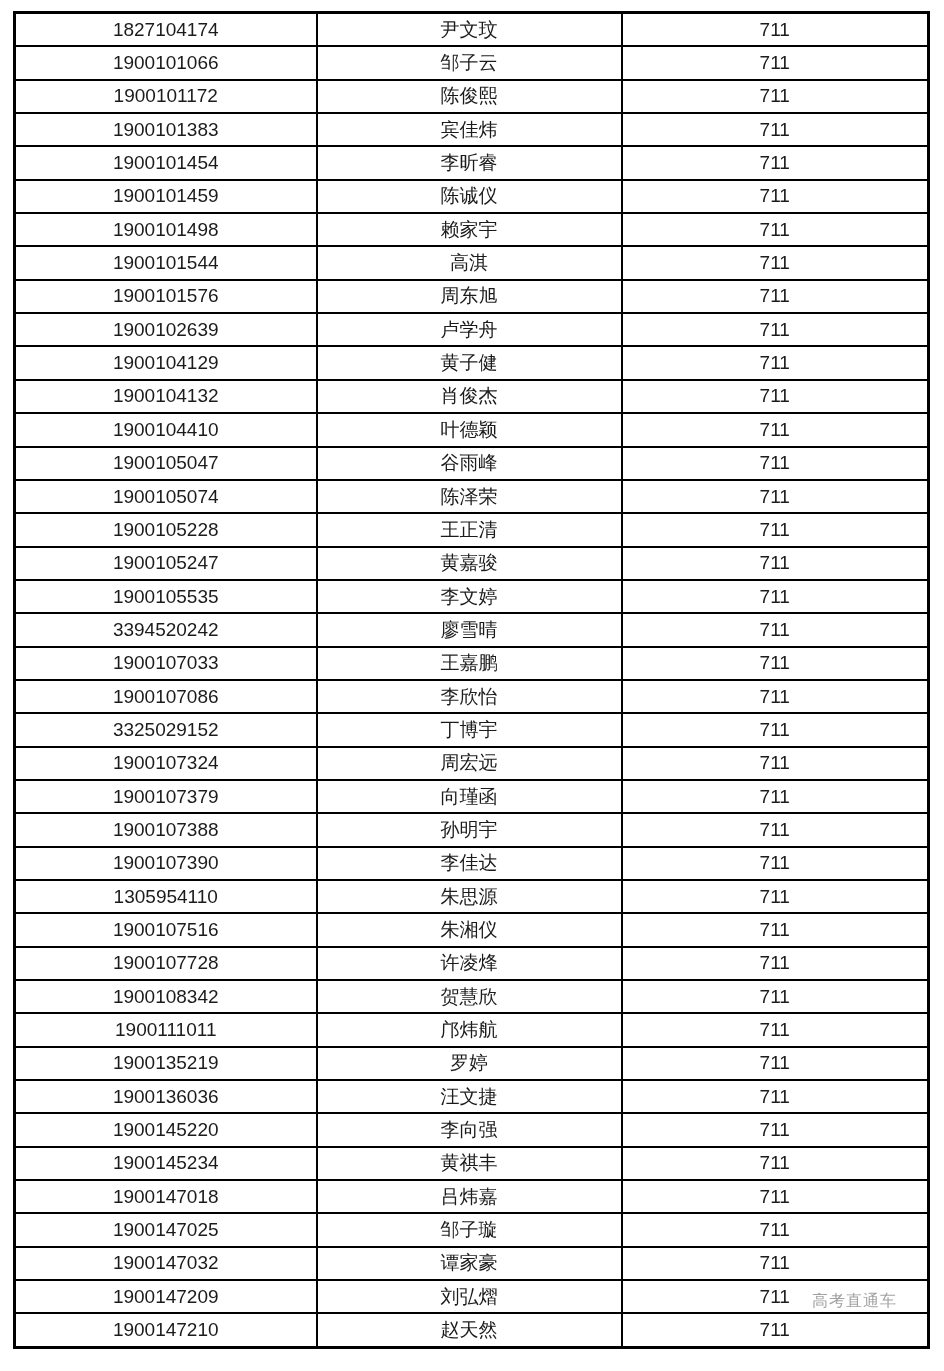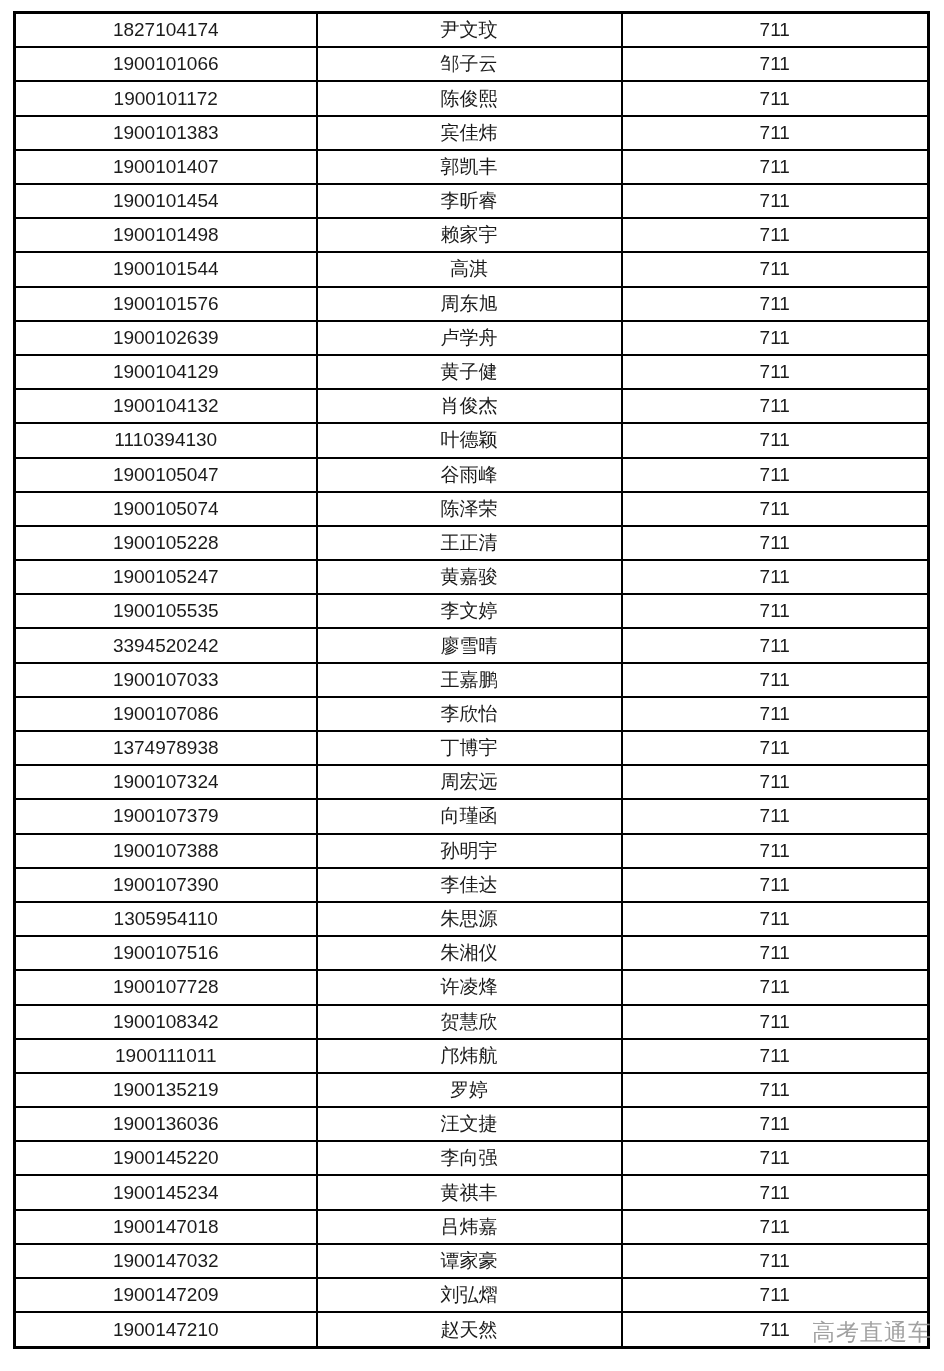--- a/index.html
+++ b/index.html
@@ -34,22 +34,22 @@
     height: 29px;
     white-space: nowrap;
     overflow: hidden;
   }
   .col-id   { width: 302px; }
   .col-name { width: 305px; }
   .col-score{ width: 307px; }
   .watermark {
     position: absolute;
     left: 812px;
-    top: 1318px;
-    font-size: 23px;
+    top: 1287px;
+    font-size: 16px;
     line-height: 28px;
     letter-spacing: 1px;
     color: rgba(145, 145, 145, 0.85);
     z-index: 5;
     white-space: nowrap;
   }
 </style>
 </head>
 <body>
 
@@ -74,30 +74,30 @@
         <td>1900101172</td>
         <td>陈俊熙</td>
         <td>711</td>
       </tr>
       <tr>
         <td>1900101383</td>
         <td>宾佳炜</td>
         <td>711</td>
       </tr>
       <tr>
-        <td>1900101407</td>
-        <td>郭凯丰</td>
-        <td>711</td>
-      </tr>
-      <tr>
         <td>1900101454</td>
         <td>李昕睿</td>
         <td>711</td>
       </tr>
       <tr>
+        <td>1900101459</td>
+        <td>陈诚仪</td>
+        <td>711</td>
+      </tr>
+      <tr>
         <td>1900101498</td>
         <td>赖家宇</td>
         <td>711</td>
       </tr>
       <tr>
         <td>1900101544</td>
         <td>高淇</td>
         <td>711</td>
       </tr>
       <tr>
@@ -114,21 +114,21 @@
         <td>1900104129</td>
         <td>黄子健</td>
         <td>711</td>
       </tr>
       <tr>
         <td>1900104132</td>
         <td>肖俊杰</td>
         <td>711</td>
       </tr>
       <tr>
-        <td>1110394130</td>
+        <td>1900104410</td>
         <td>叶德颖</td>
         <td>711</td>
       </tr>
       <tr>
         <td>1900105047</td>
         <td>谷雨峰</td>
         <td>711</td>
       </tr>
       <tr>
         <td>1900105074</td>
@@ -159,21 +159,21 @@
         <td>1900107033</td>
         <td>王嘉鹏</td>
         <td>711</td>
       </tr>
       <tr>
         <td>1900107086</td>
         <td>李欣怡</td>
         <td>711</td>
       </tr>
       <tr>
-        <td>1374978938</td>
+        <td>3325029152</td>
         <td>丁博宇</td>
         <td>711</td>
       </tr>
       <tr>
         <td>1900107324</td>
         <td>周宏远</td>
         <td>711</td>
       </tr>
       <tr>
         <td>1900107379</td>
@@ -231,20 +231,25 @@
         <td>711</td>
       </tr>
       <tr>
         <td>1900145234</td>
         <td>黄祺丰</td>
         <td>711</td>
       </tr>
       <tr>
         <td>1900147018</td>
         <td>吕炜嘉</td>
+        <td>711</td>
+      </tr>
+      <tr>
+        <td>1900147025</td>
+        <td>邹子璇</td>
         <td>711</td>
       </tr>
       <tr>
         <td>1900147032</td>
         <td>谭家豪</td>
         <td>711</td>
       </tr>
       <tr>
         <td>1900147209</td>
         <td>刘弘熠</td>

